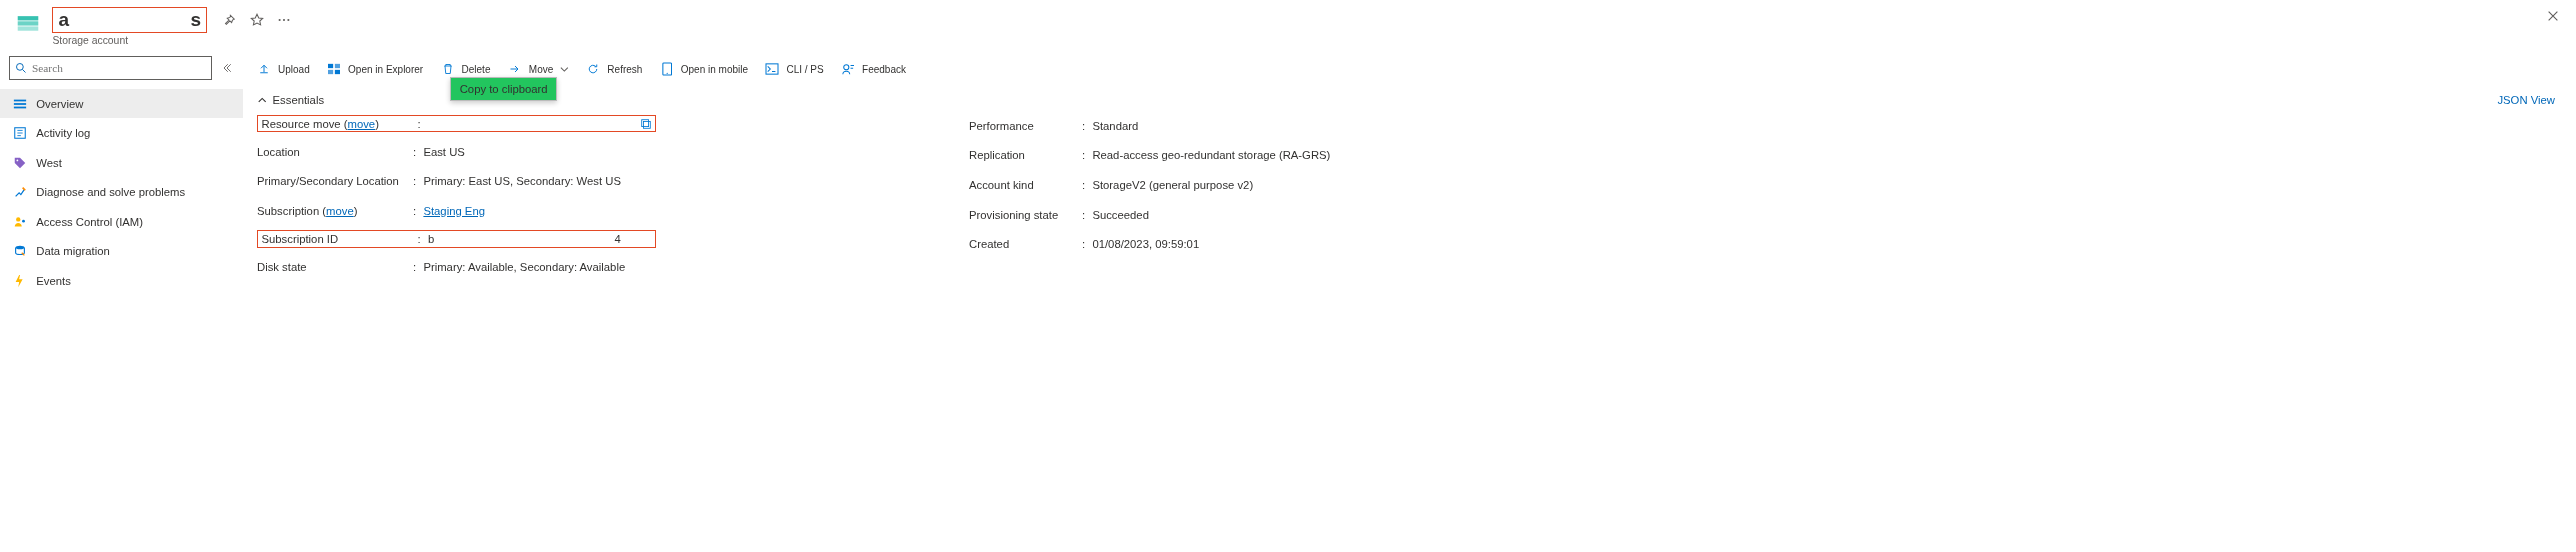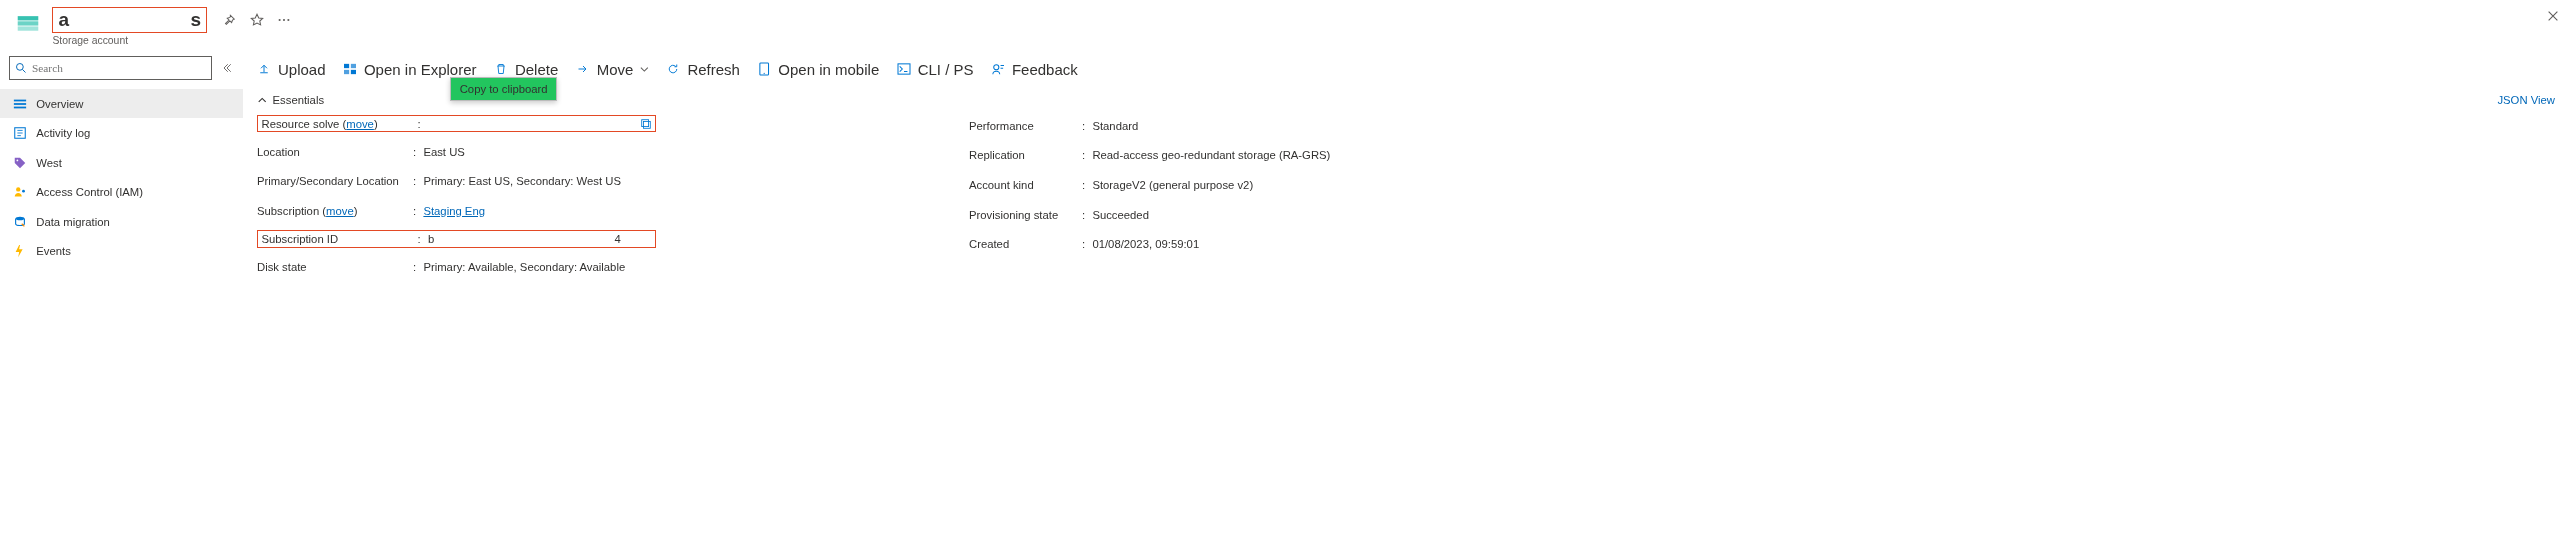--- a/index.html
+++ b/index.html
@@ -30,21 +30,21 @@
   .collapse-chev { width:15.6px; height:15.6px; display:flex; align-items:center; justify-content:center; cursor:pointer; }
   
   .nav { margin-top: 5.2px; }
   .nav-item { display:flex; align-items:center; gap:8.7px; height:29.5px; padding: 0 12px; cursor:pointer; font-size:11.3px; }
   .nav-item.active { background:#ededed; }
   .nav-ico { width:15.6px; height:15.6px; display:flex; align-items:center; justify-content:center; }
   
   
   .main { flex:1; padding: 7px 14px 0 7px; position:relative; }
   .toolbar { display:flex; align-items:center; gap: 17.4px; padding: 3.5px 0 7px 7px; flex-wrap:wrap; }
-  .tb-btn { display:flex; align-items:center; gap:7px; height:26px; cursor:pointer; font-size:15px; color:#323130; }
+  .tb-btn { display:flex; align-items:center; gap:7px; height:26px; cursor:pointer; font-size:10px; color:#323130; }
   .tb-ico { width:14px; height:14px; display:flex; align-items:center; justify-content:center; }
   
   .tooltip { position:absolute; left: 207px; top: 31px; background:#22c55e; border:0.9px solid #bbb; box-shadow: 0 1.7px 5.2px rgba(0,0,0,0.2); padding: 5.2px 8.7px; font-size:11.3px; z-index:5; }
   
   .essentials-bar { display:flex; align-items:center; justify-content:space-between; padding: 5.2px 7px; }
   .ess-left { display:flex; align-items:center; gap:5.2px; cursor:pointer; }
   .json-link { color:#0067b8; cursor:pointer; font-size:11.3px; }
   
   .essentials { display:flex; gap: 52px; padding: 3.5px 7px; }
   .col { display:flex; flex-direction:column; gap: 8.7px; }
@@ -157,20 +157,29 @@
             <svg width="14" height="14" viewBox="0 0 16 16">
                 <path d="M2 2h6l6 6-6 6-6-6V2z" fill="#8661c5"></path>
                 <circle cx="5" cy="5" r="1" fill="#fff"></circle>
               </svg>
           </span>
           <span>West</span>
         </div>
         <div class="nav-item">
           <span class="nav-ico">
             <svg width="14" height="14" viewBox="0 0 16 16">
+                <path d="M3 13l4-4 2 2 4-6" fill="none" stroke="#0078d4" stroke-width="1.4"></path>
+                <path d="M11 3l3 3" stroke="#ff8c00" stroke-width="2"></path>
+              </svg>
+          </span>
+          <span>Diagnose and solve problems</span>
+        </div>
+        <div class="nav-item">
+          <span class="nav-ico">
+            <svg width="14" height="14" viewBox="0 0 16 16">
                 <circle cx="6" cy="5" r="2.5" fill="#ffb900"></circle>
                 <path d="M2 13c0-2.5 2-4 4-4s4 1.5 4 4" fill="#ffb900"></path>
                 <circle cx="12" cy="7" r="1.6" fill="#0078d4"></circle>
               </svg>
           </span>
           <span>Access Control (IAM)</span>
         </div>
         <div class="nav-item">
           <span class="nav-ico">
             <svg width="14" height="14" viewBox="0 0 16 16">
@@ -285,21 +294,21 @@
           <span>Essentials</span>
         </div>
         <span class="json-link">JSON View</span>
       </div>
 
       <div class="essentials">
         <div class="col col1">
 
           <div class="redact-row">
             <span class="lbl">
-              <span>Resource solve (</span><a href="#">move</a><span>)</span>
+              <span>Resource move (</span><a href="#">move</a><span>)</span>
             </span>
             <span class="colon">:</span>
             <span class="val" style="flex:1"></span>
             <span class="copy-ico">
                 <svg width="12" height="12" viewBox="0 0 14 14">
                   <rect x="4" y="4" width="8" height="8" fill="none" stroke="#0078d4"></rect>
                   <rect x="2" y="2" width="8" height="8" fill="none" stroke="#0078d4"></rect>
                 </svg>
               </span>
           </div>

